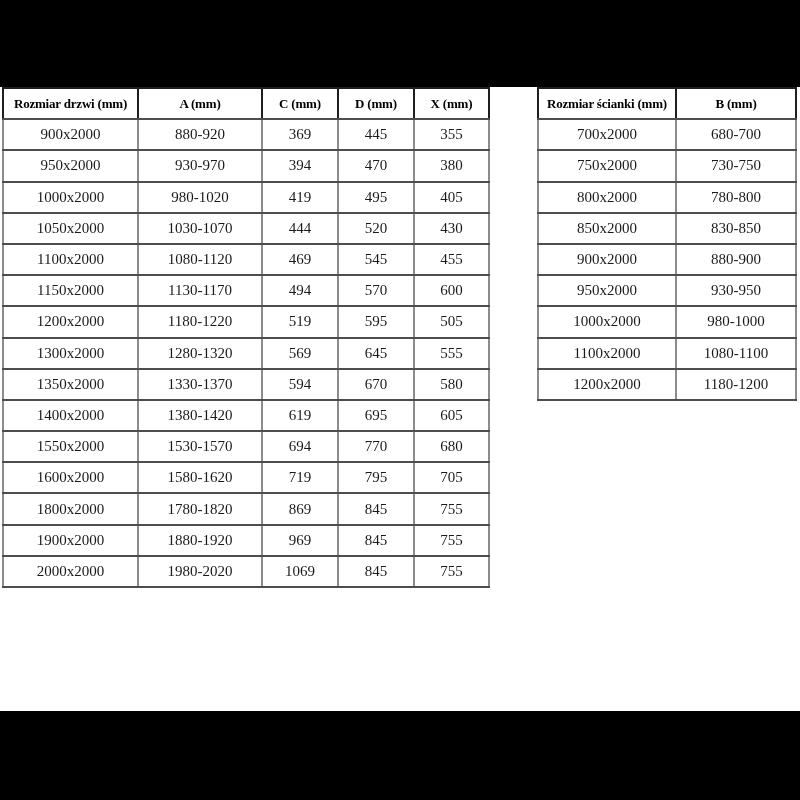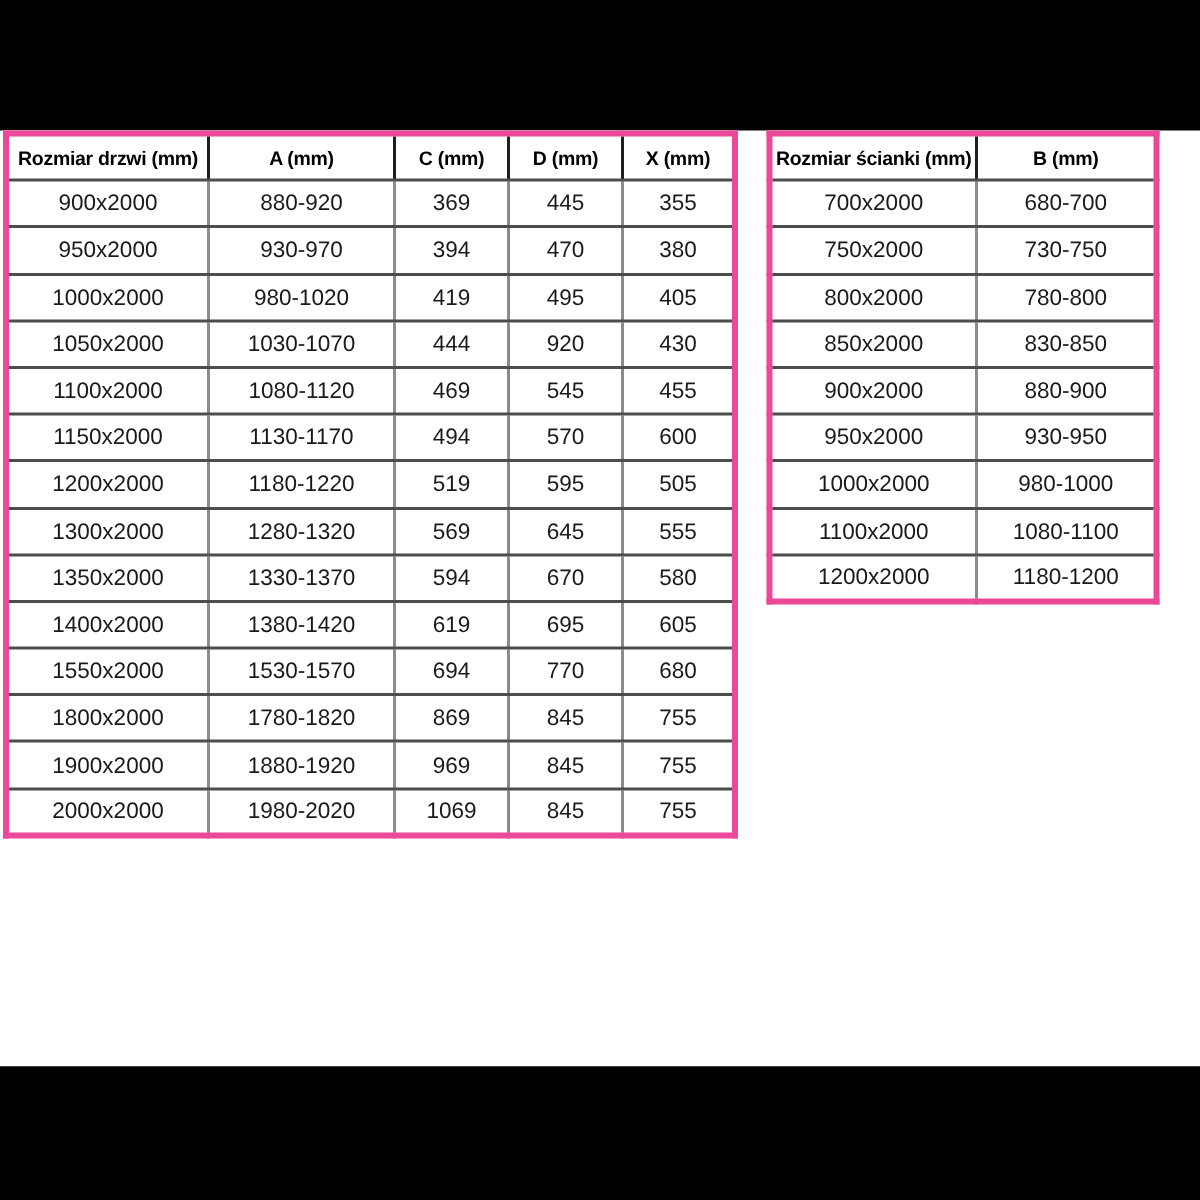--- a/index.html
+++ b/index.html
@@ -28,24 +28,25 @@
     top: 87px;
     width: 800px;
     height: 624px;
     background: #ffffff;
   }
   table {
     position: absolute;
     border-collapse: collapse;
     table-layout: fixed;
     background: #ffffff;
-    border: 4px solid #ec4899;
+    border: 2px solid #ec4899;
+    font-family: Liberation Serif, serif;
   }
   #door-table { left: 2px;   top: 87px; }
-  #wall-table { left: 511px; top: 87px; }
+  #wall-table { left: 537px; top: 87px; }
   tr { height: 31.2px; }
   th, td {
     padding: 0 2px;
     text-align: center;
     vertical-align: middle;
     white-space: nowrap;
     overflow: hidden;
     color: #1a1a1a;
   }
   th {
@@ -106,21 +107,21 @@
         <td>1000x2000</td>
         <td>980-1020</td>
         <td>419</td>
         <td>495</td>
         <td>405</td>
       </tr>
       <tr>
         <td>1050x2000</td>
         <td>1030-1070</td>
         <td>444</td>
-        <td>920</td>
+        <td>520</td>
         <td>430</td>
       </tr>
       <tr>
         <td>1100x2000</td>
         <td>1080-1120</td>
         <td>469</td>
         <td>545</td>
         <td>455</td>
       </tr>
       <tr>
@@ -157,20 +158,27 @@
         <td>619</td>
         <td>695</td>
         <td>605</td>
       </tr>
       <tr>
         <td>1550x2000</td>
         <td>1530-1570</td>
         <td>694</td>
         <td>770</td>
         <td>680</td>
+      </tr>
+      <tr>
+        <td>1600x2000</td>
+        <td>1580-1620</td>
+        <td>719</td>
+        <td>795</td>
+        <td>705</td>
       </tr>
       <tr>
         <td>1800x2000</td>
         <td>1780-1820</td>
         <td>869</td>
         <td>845</td>
         <td>755</td>
       </tr>
       <tr>
         <td>1900x2000</td>

